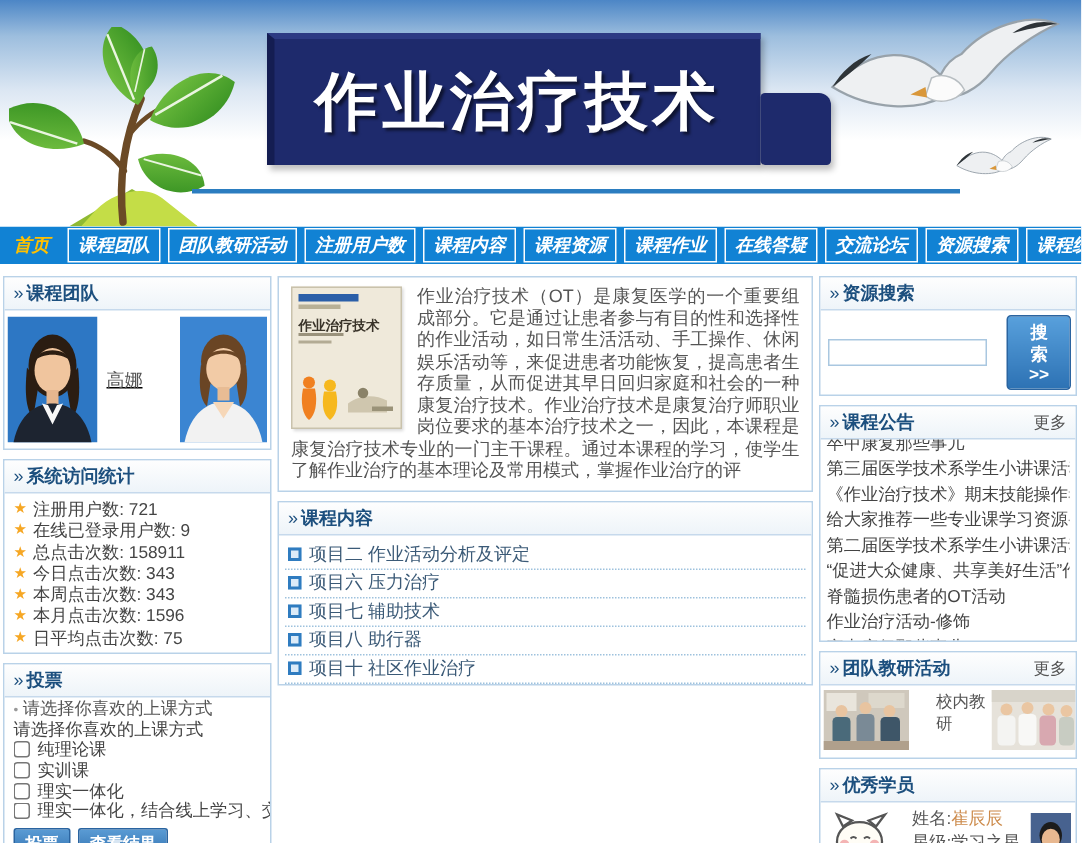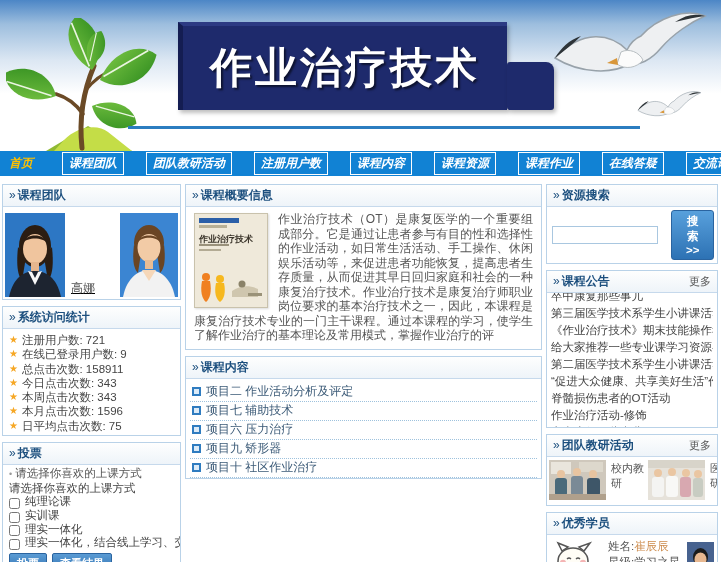--- a/index.html
+++ b/index.html
@@ -14,54 +14,54 @@
   .birds{position:absolute;right:0;top:0;width:168px;height:135px;}
   .title-box{position:absolute;left:178px;top:22px;width:324px;height:84px;background:#1e2a6c;
     display:flex;align-items:center;justify-content:center;
     border-top:4px solid #2c3a83;border-left:5px solid #141d52;box-shadow:2px 3px 4px rgba(0,0,0,.25);}
   .title-box::after{content:"";position:absolute;right:-47px;top:36px;width:47px;height:48px;
     background:#1e2a6c;border-radius:3px 8px 3px 3px;box-shadow:2px 3px 4px rgba(0,0,0,.25);}
   .site-title{font-size:42px;font-weight:bold;color:#fff;letter-spacing:3px;white-space:nowrap;
     text-shadow:2px 2px 2px rgba(0,0,0,.55);}
 
   
-  .navbar{height:25px;background:#1182d4;display:flex;align-items:center;gap:22px;padding-left:2px;}
+  .navbar{height:25px;background:#1182d4;display:flex;align-items:center;gap:5px;padding-left:2px;}
   .nav-item{font-size:12px;font-weight:bold;font-style:italic;color:#fff;border:1px solid #fdfdfd;
     padding:2px 6px;white-space:nowrap;cursor:pointer;text-decoration:none;}
   .nav-item.active{border-color:transparent;color:#ffc000;}
 
   
   .content{display:flex;gap:4px;padding:8px 2px 0 2px;align-items:flex-start;}
   .col-left{width:179px;flex:none;}
   .col-mid{width:357px;flex:none;}
   .col-right{width:172px;flex:none;}
 
   .panel{border:1px solid #b9d2e8;background:#fff;margin-bottom:6px;overflow:hidden;}
   .panel-header{display:flex;align-items:center;height:21px;padding:0 6px;
     background:linear-gradient(180deg,#fefefe,#eef4f9);border-bottom:1px solid #c6d9ec;
     color:#1c4f7e;font-size:12px;font-weight:bold;}
   .panel-title::before{content:"»";margin-right:2px;font-weight:normal;}
   .more{margin-left:auto;font-weight:normal;font-size:11px;color:#555;cursor:pointer;text-decoration:none;}
 
   
-  .team-row{display:flex;align-items:flex-end;padding:2px;height:88px;text-decoration:underline;}
+  .team-row{display:flex;align-items:center;padding:2px;height:88px;text-decoration:underline;}
   .portrait{width:60px;height:84px;flex:none;}
   .portrait svg{display:block;width:100%;height:100%;}
   .member-name{font-size:12px;color:#555;margin:0 6px;flex:1;text-align:left;}
   .portrait.p2{width:58px;}
 
   .stats-list{padding:4px 6px 2px;}
   .stat-item{display:flex;align-items:center;font-size:11.5px;color:#444;line-height:14.3px;white-space:nowrap;}
   .star{color:#f6a724;font-size:10px;margin-right:4px;}
 
   .poll-body{padding:2px 6px 0;}
   .poll-topic{font-size:11.5px;color:#555;line-height:13.5px;white-space:nowrap;}
   .poll-topic::before{content:"•";color:#999;margin-right:3px;font-size:9px;}
   .poll-question{font-size:11.5px;color:#444;line-height:13.5px;white-space:nowrap;}
-  .poll-option{display:flex;align-items:flex-end;font-size:11.5px;color:#444;line-height:13.8px;white-space:nowrap;}
+  .poll-option{display:flex;align-items:flex-start;font-size:11.5px;color:#444;line-height:13.8px;white-space:nowrap;}
   .poll-option input{width:11px;height:11px;margin:0 5px 0 0;}
   .poll-buttons{margin-top:3px;display:flex;gap:5px;}
   .btn-blue{background:linear-gradient(180deg,#5a9bd4,#2f6fae);color:#fff;border:1px solid #2a64a0;
     font-size:11px;font-weight:bold;padding:2px 7px;border-radius:2px;cursor:pointer;
     font-family:inherit;}
 
   
   .summary-body{padding:5px 8px 6px;font-size:12px;color:#555;line-height:14.5px;text-align:justify;}
   .book{float:left;width:72px;height:93px;margin:1px 10px 2px 0;background:#efe9da;
     border:1px solid #c9c2ac;position:relative;box-shadow:1px 1px 2px rgba(0,0,0,.15);}
@@ -86,21 +86,21 @@
     border:1px solid #2a64a0;border-radius:3px;font-size:11.5px;font-weight:bold;padding:3px 14px;
     cursor:pointer;font-family:inherit;}
 
   .ann-viewport{height:134px;overflow:hidden;padding:0 4px;}
   .ann-list{margin-top:-5px;}
   .ann-item{line-height:17px;font-size:11.5px;color:#444;white-space:nowrap;overflow:hidden;cursor:pointer;}
 
   .act-row{display:flex;padding:3px 0 3px 2px;height:42px;overflow:hidden;}
   .act-photo{width:57px;height:40px;flex:none;}
   .act-photo svg{display:block;width:100%;height:100%;}
-  .act-caption{width:37px;flex:none;font-size:11px;color:#555;line-height:15px;padding:1px 0 0 5px;
+  .act-caption{width:37px;flex:none;font-size:11px;color:#555;line-height:15px;padding:1px 0 0 18px;
     word-break:break-all;overflow:hidden;}
 
   .exc-row{display:flex;align-items:center;padding:4px 3px;}
   .avatar{width:52px;height:42px;flex:none;}
   .avatar svg{display:block;width:100%;height:100%;}
   .exc-info{flex:1;margin-left:6px;font-size:11.5px;color:#555;line-height:15.5px;white-space:nowrap;overflow:hidden;}
   .exc-name-val{color:#cc8a4a;}
   .stu-photo{width:27px;height:40px;flex:none;margin-left:2px;}
   .stu-photo svg{display:block;width:100%;height:100%;}
 </style>
@@ -307,23 +307,20 @@
             <button class="btn-blue">投票</button>
             <button class="btn-blue">查看结果</button>
           </div>
         </div>
       </section>
     </div>
 
     <div class="col-mid">
 
       <section class="panel">
-        <div class="panel-header">
-          <span class="panel-title">课程概要信息</span>
-        </div>
         <div class="summary-body">
           <div class="book">
             <div class="book-logo"></div>
             <span class="book-title">作业治疗技术</span>
             <div class="book-sub"></div>
             <div class="book-sub2"></div>
             <svg class="book-fig" viewBox="0 0 66 34" xmlns="http://www.w3.org/2000/svg">
               <circle cx="8" cy="8" r="4" fill="#f08020"></circle>
               <path d="M4,12 C2,22 4,30 8,33 C12,30 14,22 12,12 Z" fill="#f08020"></path>
               <circle cx="22" cy="10" r="4" fill="#f6b81e"></circle>
@@ -347,33 +344,33 @@
             <div class="content-item">
               <span class="sq"></span>
               <span>项目二 作业活动分析及评定</span>
             </div>
 
 
 
 
             <div class="content-item">
               <span class="sq"></span>
-              <span>项目七 辅助技术</span>
+              <span>项目六 压力治疗</span>
             </div>
 
             <div class="content-item">
               <span class="sq"></span>
-              <span>项目六 压力治疗</span>
-            </div>
-
+              <span>项目七 辅助技术</span>
+            </div>
 
             <div class="content-item">
               <span class="sq"></span>
-              <span>项目九 矫形器</span>
-            </div>
+              <span>项目八 助行器</span>
+            </div>
+
 
             <div class="content-item">
               <span class="sq"></span>
               <span>项目十 社区作业治疗</span>
             </div>
 
           </div>
       </section>
     </div>
 

